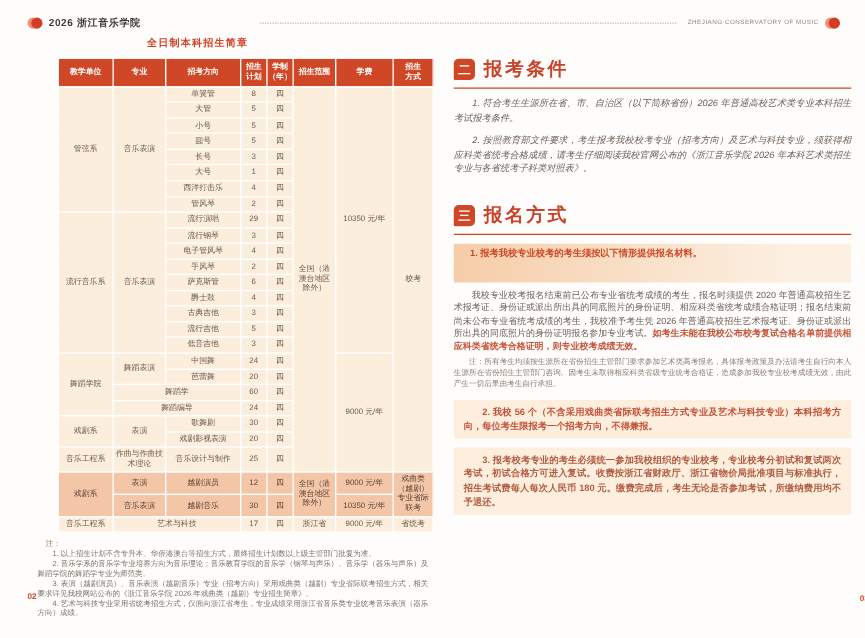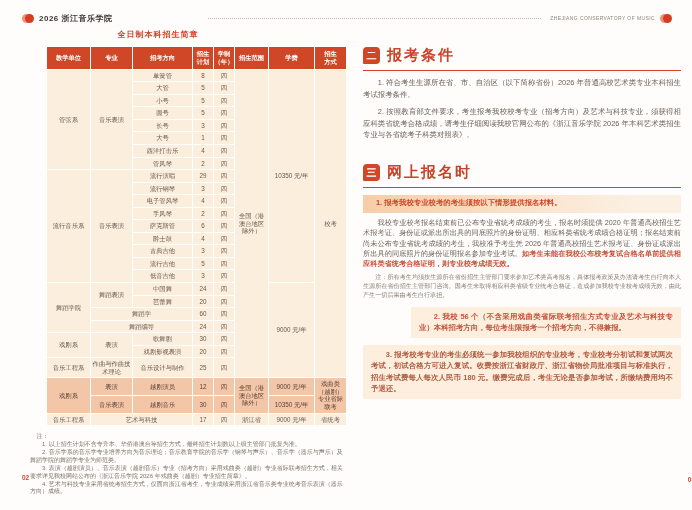--- a/index.html
+++ b/index.html
@@ -41,33 +41,33 @@
   .pagenum.pr { right:-14px; top:430px; }
   
   .page-right { position:absolute; left:363px; top:46px; width:318px; }
   .sec-head { display:flex; align-items:center; gap:7px; border-bottom:1px solid #cf4727;
               padding-bottom:5px; margin-bottom:6px; }
   .sec-icon { width:17px; height:17px; background:#cf4727; border-radius:4px 4px 4px 1px;
               color:#fff; font-size:10px; font-weight:bold; display:flex;
               align-items:center; justify-content:center; flex:0 0 auto; }
   .sec-title { font-size:15px; font-weight:bold; color:#c8432a; letter-spacing:2px; }
   .p2 { font-size:7.4px; line-height:1.6; color:#6e6059; text-indent:2em;
-        text-align:justify; margin-top:5px; }
+        text-align:justify; margin-top:5px;font-style:italic; }
   .sec-gap { height:22px; }
   .hl-bar { margin-top:7px; background:linear-gradient(90deg,#f6cda9,#fcf0e2 85%);
-            color:#cf4727; font-weight:bold; font-size:7.4px; padding:3px 4px 5px 13px; }
+            color:#cf4727; font-weight:bold; font-size:7.4px; padding:3px 4px 18px 13px; }
   .p3 { font-size:7.2px; line-height:1.42; color:#6e6059; text-indent:2em;
         text-align:justify; margin-top:5px; }
   .bold-red { font-weight:bold; color:#c7533a; }
   .bold-dark { font-weight:bold; color:#55433a; }
   .note3 { font-size:6.1px; line-height:1.45; color:#8b7d74; text-indent:2em;
            text-align:justify; margin-top:4px; }
   .block { margin-top:7px; background:#fdeedd; padding:4px 8px; font-size:7.4px;
            line-height:1.55; text-indent:2em; text-align:justify; font-weight:600; }
-  .block.b2 { color:#c4523a;margin-left:48px; }
+  .block.b2 { color:#c4523a; }
   .block.b3 { color:#b05c42; }
   .h4 { margin-top:7px; margin-left:15px; font-size:7.4px; font-weight:bold; color:#b04a30; }
 </style>
 </head>
 <body>
 
 <div class="topbar">
   <span class="logo-dot">
       <i class="c1"></i>
       <i class="c2"></i>
@@ -287,21 +287,21 @@
     <span class="sec-icon">二</span>
     <span class="sec-title">报考条件</span>
   </div>
   <p class="p2">1. 符合考生生源所在省、市、自治区（以下简称省份）2026 年普通高校艺术类专业本科招生考试报考条件。</p>
   <p class="p2">2. 按照教育部文件要求，考生报考我校校考专业（招考方向）及艺术与科技专业，须获得相应科类省统考合格成绩，请考生仔细阅读我校官网公布的《浙江音乐学院 2026 年本科艺术类招生专业与各省统考子科类对照表》。</p>
 
   <div class="sec-gap"></div>
 
   <div class="sec-head">
     <span class="sec-icon">三</span>
-    <span class="sec-title">网上报名时</span>
+    <span class="sec-title">报名方式</span>
   </div>
 
   <div class="hl-bar">1. 报考我校专业校考的考生须按以下情形提供报名材料。</div>
   <p class="p3"><span>我校专业校考报名结束前已公布专业省统考成绩的考生，报名时须提供 2020 年普通高校招生艺术报考证、身份证或派出所出具的同底照片的身份证明、相应科类省统考成绩合格证明；报名结束前尚未公布专业省统考成绩的考生，我校准予考生凭 2026 年普通高校招生艺术报考证、身份证或派出所出具的同底照片的身份证明报名参加专业考试。</span><span class="bold-red">如考生未能在我校公布校考复试合格名单前提供相应科类省统考合格证明，则专业校考成绩无效。</span></p>
   <p class="note3">注：所有考生均须按生源所在省份招生主管部门要求参加艺术类高考报名，具体报考政策及办法请考生自行向本人生源所在省份招生主管部门咨询。因考生未取得相应科类省级专业统考合格证，造成参加我校专业校考成绩无效，由此产生一切后果由考生自行承担。</p>
 
   <div class="block b2">2. 我校 56 个（不含采用戏曲类省际联考招生方式专业及艺术与科技专业）本科招考方向，每位考生限报考一个招考方向，不得兼报。</div>
   <div class="block b3">3. 报考校考专业的考生必须统一参加我校组织的专业校考，专业校考分初试和复试两次考试，初试合格方可进入复试。收费按浙江省财政厅、浙江省物价局批准项目与标准执行，招生考试费每人每次人民币 180 元。缴费完成后，考生无论是否参加考试，所缴纳费用均不予退还。</div>
 
 

